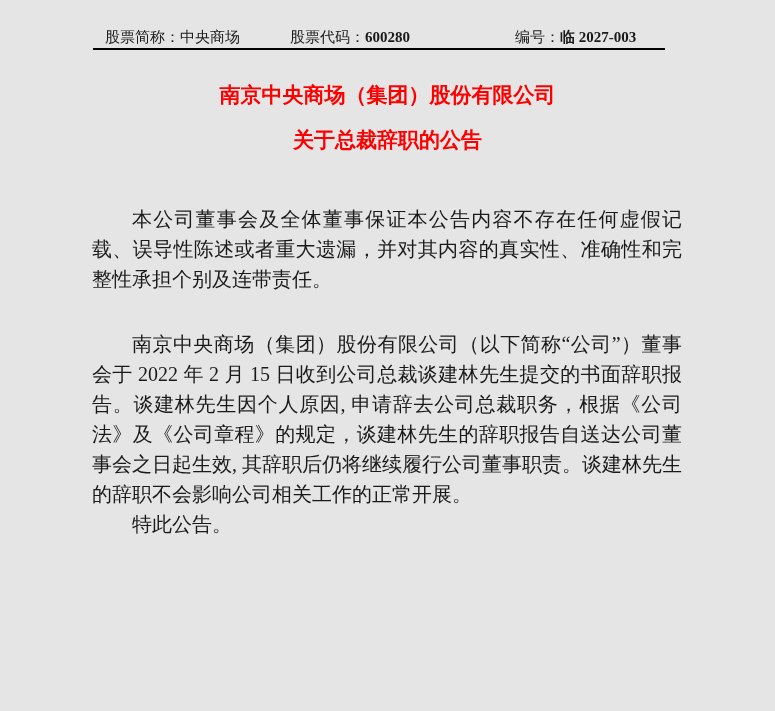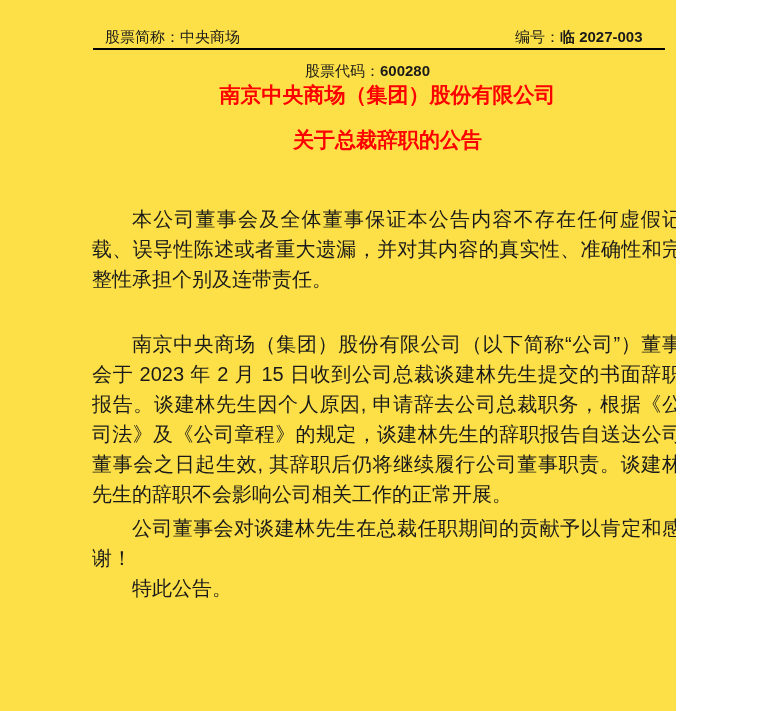--- a/index.html
+++ b/index.html
@@ -1,37 +1,37 @@
 <!DOCTYPE html>
 <html><head>
 <meta charset="utf-8">
 <style>
   html, body { margin: 0; padding: 0; background: #ffffff; }
   .page {
     position: relative;
-    width: 676px;
+    width: 775px;
     height: 711px;
-    background: #fde047;
-    font-family: Liberation Sans, sans-serif;
+    background: #e5e5e5;
+    font-family: Liberation Serif, serif;
     color: #1a1a1a;
     overflow: hidden;
   }
   
   .stock-header {
     position: absolute;
     left: 93px;
     top: 28px;
     width: 572px;
     height: 20px;
     font-size: 15px;
     white-space: nowrap;
   }
   .h-item { position: absolute; top: 0; }
   .h-item.name  { left: 12px; }
-  .h-item.code  { left: 212px; margin-top: 34px; }
+  .h-item.code  { left: 197px; }
   .h-item.num   { left: 422px; }
   .h-val-bold { font-weight: bold; }
   .header-rule {
     position: absolute;
     left: 93px;
     top: 48px;
     width: 572px;
     height: 0;
     border-top: 2px solid #000000;
   }
@@ -88,19 +88,18 @@
     <span class="h-item num"><span>编号：</span><span class="h-val-bold">临 2027-003</span></span>
   </div>
 
   <div class="header-rule"></div>
 
   <h1 class="doc-title" id="doc-title" style="color: rgb(254, 0, 0);">南京中央商场（集团）股份有限公司</h1>
   <h2 class="doc-subtitle" id="doc-subtitle" style="color: rgb(254, 0, 0);">关于总裁辞职的公告</h2>
 
   <div class="body-text">
     <p class="disclaimer-para">本公司董事会及全体董事保证本公告内容不存在任何虚假记载、误导性陈述或者重大遗漏，并对其内容的真实性、准确性和完整性承担个别及连带责任。</p>
-    <p class="main-para">南京中央商场（集团）股份有限公司（以下简称“公司”）董事会于 2023 年 2 月 15 日收到公司总裁谈建林先生提交的书面辞职报告。谈建林先生因个人原因, 申请辞去公司总裁职务，根据《公司法》及《公司章程》的规定，谈建林先生的辞职报告自送达公司董事会之日起生效, 其辞职后仍将继续履行公司董事职责。谈建林先生的辞职不会影响公司相关工作的正常开展。</p>
-    <p class="thanks-para">公司董事会对谈建林先生在总裁任职期间的贡献予以肯定和感谢！</p>
+    <p class="main-para">南京中央商场（集团）股份有限公司（以下简称“公司”）董事会于 2022 年 2 月 15 日收到公司总裁谈建林先生提交的书面辞职报告。谈建林先生因个人原因, 申请辞去公司总裁职务，根据《公司法》及《公司章程》的规定，谈建林先生的辞职报告自送达公司董事会之日起生效, 其辞职后仍将继续履行公司董事职责。谈建林先生的辞职不会影响公司相关工作的正常开展。</p>
     <p class="closing-para">特此公告。</p>
   </div>
 
 
 </div>
 
 </body></html>

